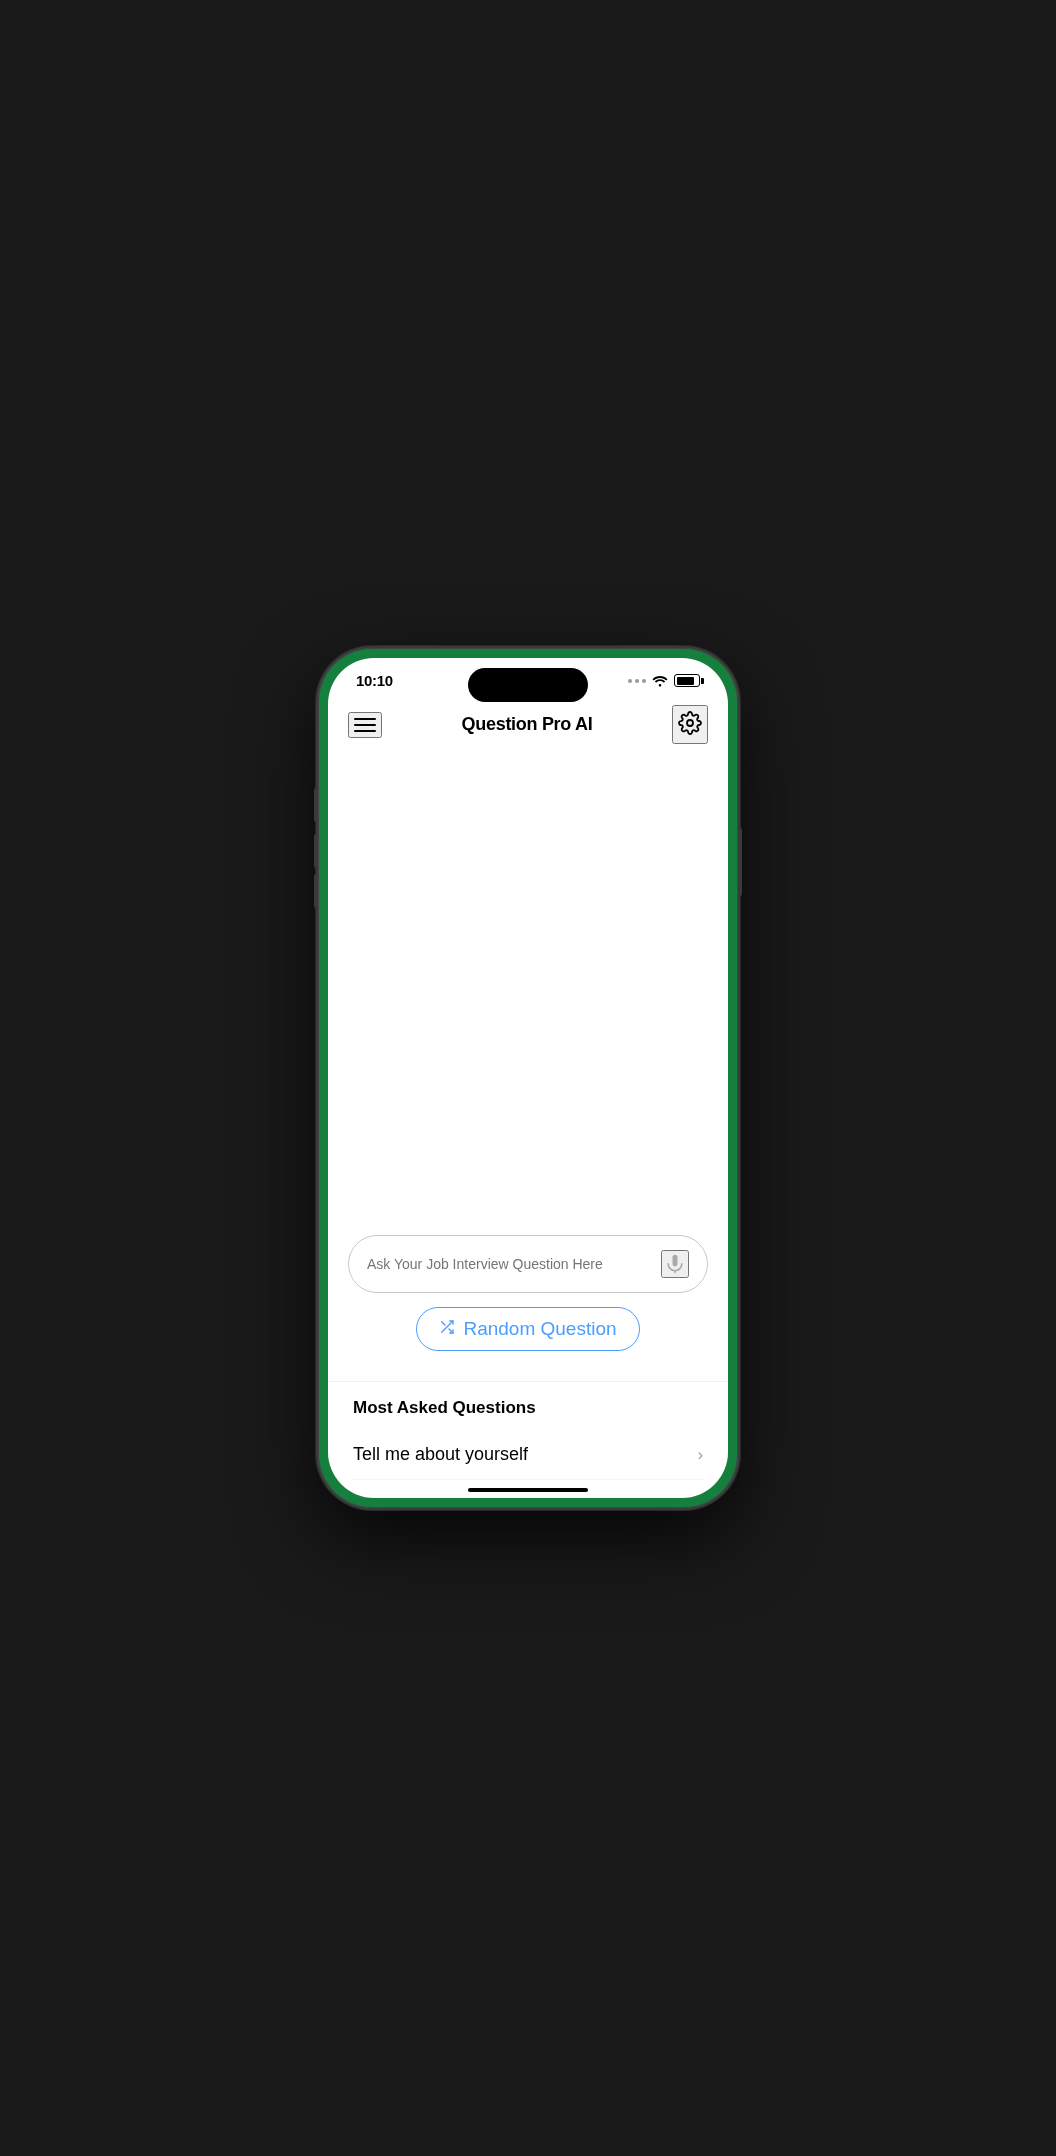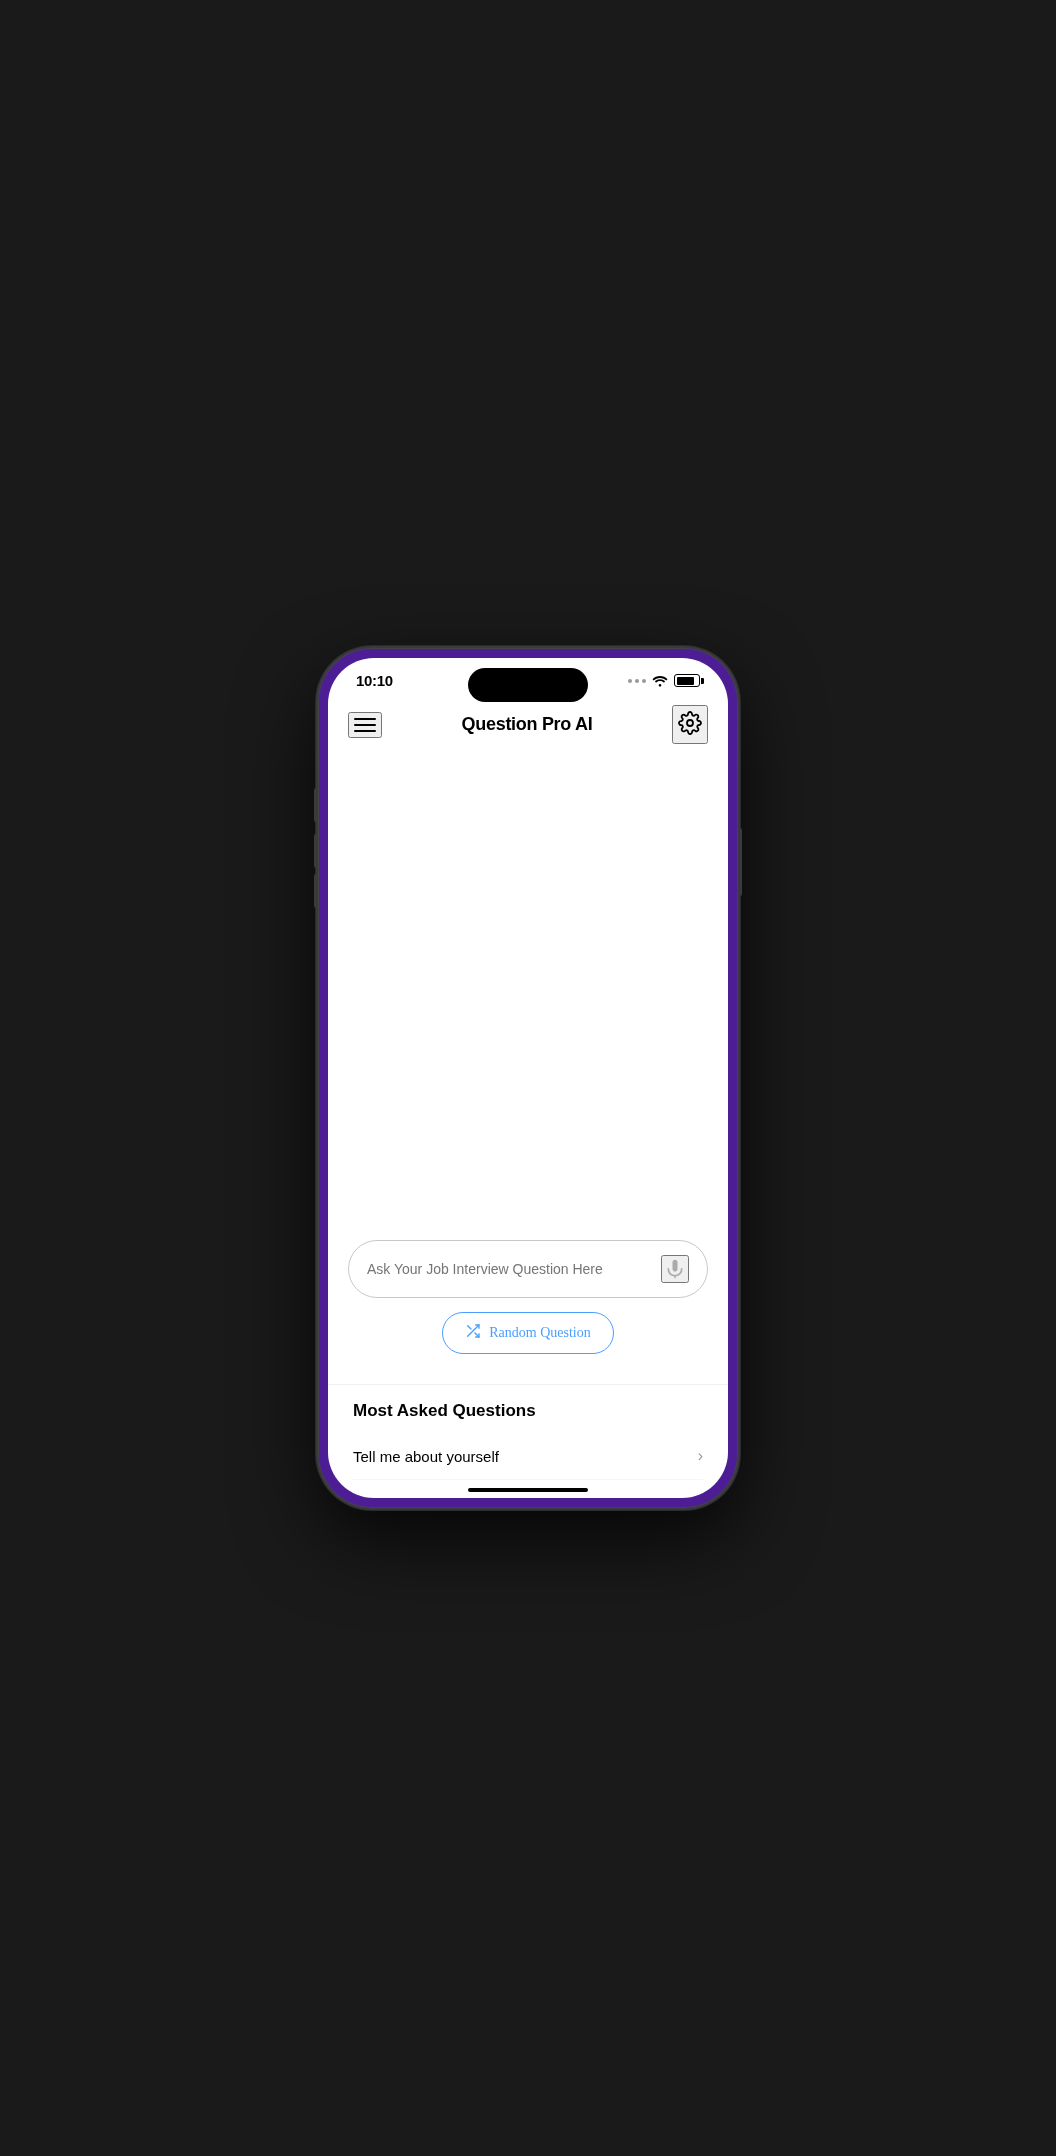--- a/index.html
+++ b/index.html
@@ -9,21 +9,21 @@
       display: flex;
       justify-content: center;
       align-items: center;
       min-height: 100vh;
       font-family: -apple-system, BlinkMacSystemFont, 'SF Pro Display', 'Helvetica Neue', sans-serif;
     }
 
     .phone-outer {
       width: 420px;
       height: 860px;
-      background: #4c1d95;
+      background: #15803d;
       border-radius: 54px;
       padding: 10px;
       box-shadow:
         0 0 0 2px #3a3a3c,
         0 0 0 3px #2a2a2c,
         inset 0 0 0 1px #444,
         0 30px 80px rgba(0,0,0,0.8);
       position: relative;
     }
 
@@ -258,24 +258,24 @@
 
     .random-btn {
       display: flex;
       align-items: center;
       gap: 8px;
       border: 1.5px solid #4a9eff;
       border-radius: 30px;
       padding: 10px 22px;
       background: transparent;
       color: #4a9eff;
-      font-size: 14px;
+      font-size: 19px;
       font-weight: 500;
       cursor: pointer;
-      font-family: Liberation Serif, serif;
+      font-family: Liberation Sans, sans-serif;
     }
 
     .shuffle-icon svg {
       width: 16px;
       height: 16px;
     }
 
     
     .bottom-section {
       padding: 16px 25px 0;
@@ -292,21 +292,21 @@
     .question-item {
       display: flex;
       justify-content: space-between;
       align-items: center;
       padding: 14px 0;
       cursor: pointer;
       border-bottom: 1px solid #f5f5f5;
     }
 
     .question-text {
-      font-size: 15px;
+      font-size: 18px;
       color: #000;
     }
 
     .chevron-right {
       color: #999;
       font-size: 16px;
     }
 
     
     .home-indicator {

